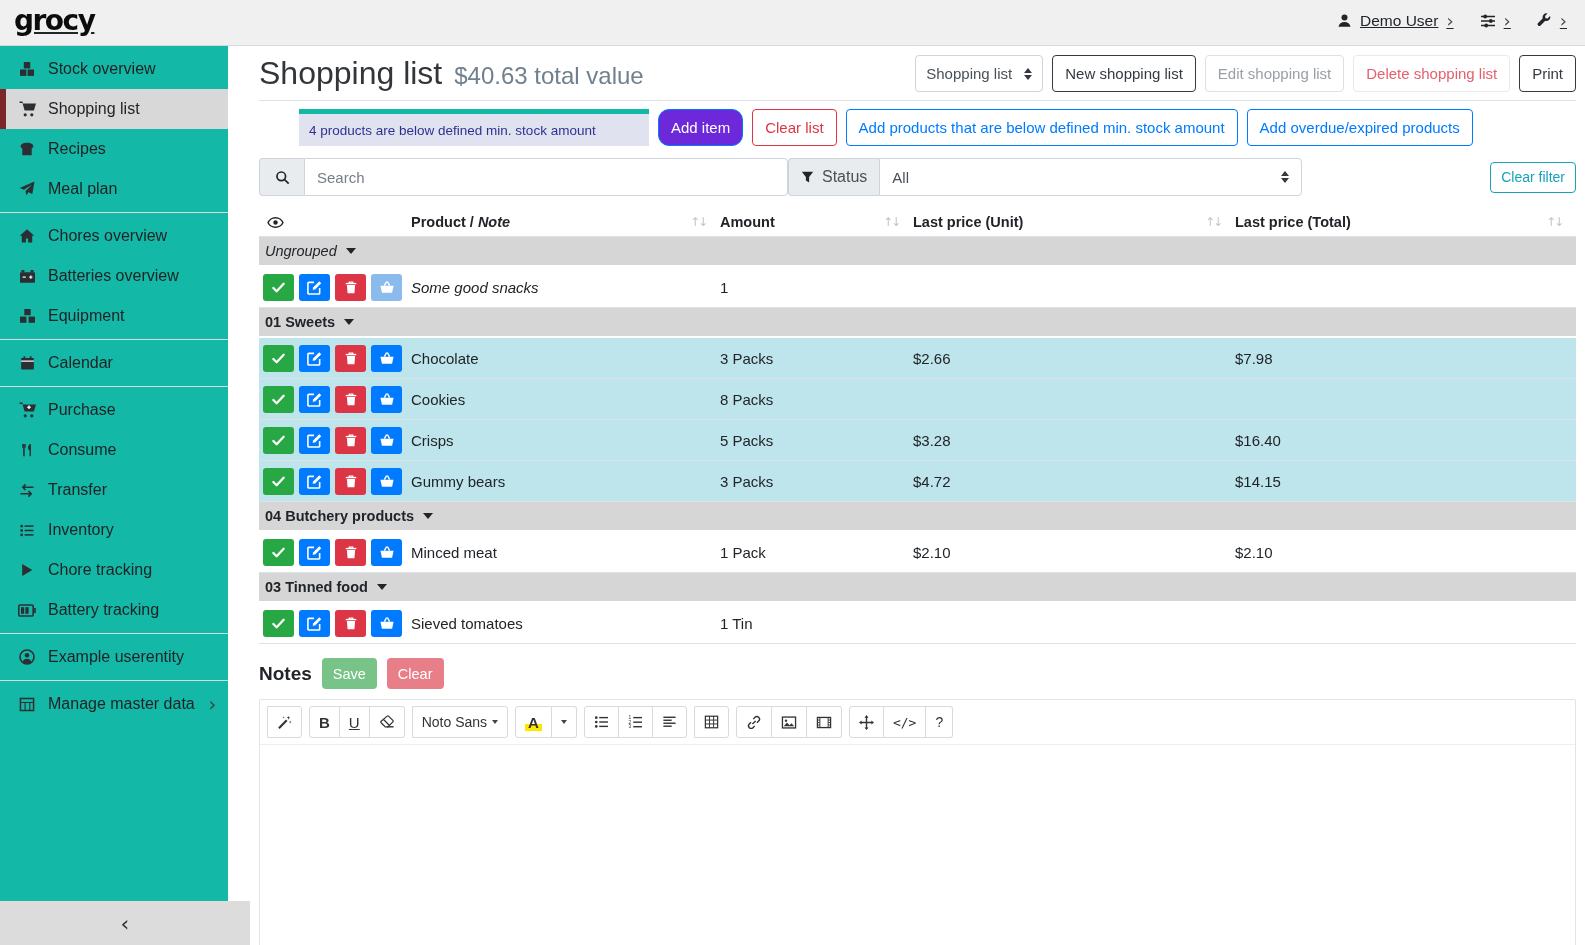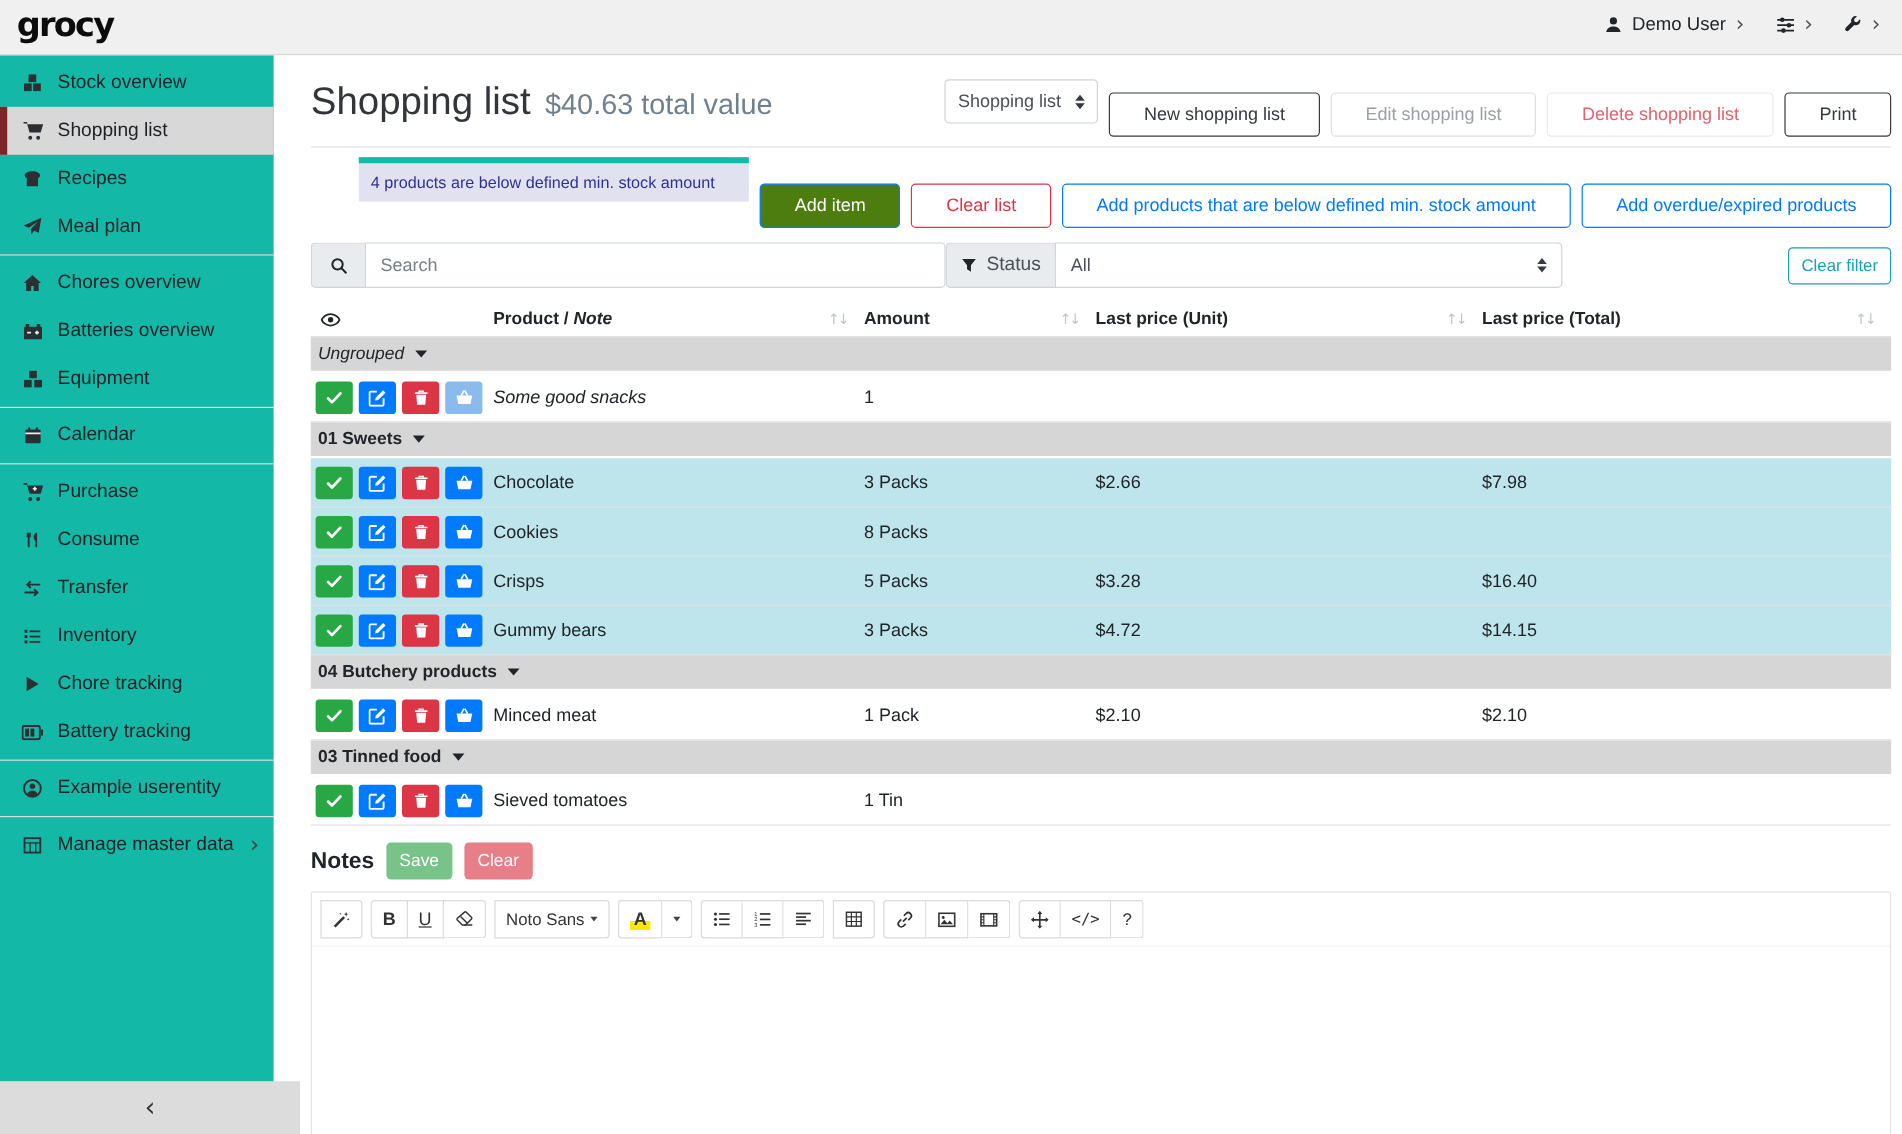--- a/index.html
+++ b/index.html
@@ -1,21 +1,21 @@
 <!DOCTYPE html>
 <html><head>
 <meta charset="utf-8">
 <style>
   *{box-sizing:border-box;margin:0;padding:0;}
   html,body{width:1585px;height:945px;}
   body{position:relative;font-family:"Liberation Sans","DejaVu Sans",sans-serif;background:#fff;color:#212529;overflow:hidden;}
   button{font-family:inherit;cursor:pointer;background:#fff;border:1px solid transparent;}
 
   
-  .topbar{position:absolute;top:0;left:0;width:100%;height:46px;background:#f0f0f0;border-bottom:1px solid #d9d9d9;display:flex;align-items:center;justify-content:space-between;padding:0 18px 4px 14px;z-index:5;}
+  .topbar{position:absolute;top:0;left:0;width:100%;height:46px;background:#f0f0f0;border-bottom:1px solid #d9d9d9;display:flex;align-items:center;justify-content:space-between;padding:0 18px 4px 14px;z-index:5;text-decoration:underline;}
   .logo{font-size:28px;font-weight:700;letter-spacing:-1.5px;color:#0c0c0c;font-family:"DejaVu Sans",sans-serif;}
   .topbar-right{display:flex;align-items:center;gap:26px;}
   .tb-group{display:flex;align-items:center;gap:8px;font-size:15.5px;color:#212529;cursor:pointer;}
   .tb-chev{color:#4d5154;font-size:18px;line-height:1;font-family:"DejaVu Sans",sans-serif;}
   .tb-icon{display:flex;align-items:center;color:#212529;}
 
   
   .sidebar{position:absolute;top:46px;left:0;bottom:0;width:228px;background:#14b8a6;}
   .sidebar-nav{padding-top:3px;}
   .sidebar-item{display:flex;align-items:center;height:40px;padding:0 12px 0 8px;font-size:16px;color:#1e2125;cursor:pointer;border-left:6px solid transparent;}
@@ -30,25 +30,25 @@
   .main{position:absolute;top:46px;left:250px;right:0;bottom:0;background:#fff;padding:5px 9px 0 9px;overflow:hidden;}
   .page-head{display:flex;align-items:center;justify-content:space-between;padding:4px 0 8px 0;border-bottom:1px solid #dee2e6;}
   .title-wrap{display:flex;align-items:baseline;gap:12px;}
   .page-title{font-size:32px;font-weight:500;color:#323539;line-height:1.1;}
   .page-subtitle{font-size:24px;color:#70808e;font-weight:400;}
   .head-actions{display:flex;align-items:center;gap:9px;}
   .select-box{height:37px;min-width:128px;border:1px solid #ced4da;border-radius:4px;background:#fff;display:flex;align-items:center;justify-content:space-between;gap:12px;padding:0 10px;font-size:15px;color:#495057;cursor:pointer;}
   .updown{display:flex;flex-direction:column;gap:2px;align-items:center;}
   .tri-up{width:0;height:0;border-left:4px solid transparent;border-right:4px solid transparent;border-bottom:5px solid #343a40;}
   .tri-down{width:0;height:0;border-left:4px solid transparent;border-right:4px solid transparent;border-top:5px solid #343a40;}
-  .btn{height:37px;display:inline-flex;align-items:center;padding:0 28px;border-radius:4px;font-size:15px;white-space:nowrap;margin-top:22px;}
+  .btn{height:37px;display:inline-flex;align-items:center;padding:0 12px;border-radius:4px;font-size:15px;white-space:nowrap;}
   .btn-outline-dark{border-color:#343a40;color:#343a40;}
   .btn-outline-muted{border-color:#e0e0e0;color:#9aa0a5;}
   .btn-outline-danger-soft{border-color:#e9e9e9;color:#e4606d;}
-  .btn-primary{background:#4d7c0f;border-color:#007bff;color:#fff;}
+  .btn-primary{background:#6d28d9;border-color:#007bff;color:#fff;border-radius:11px;}
   .btn-outline-danger{border-color:#dc3545;color:#dc3545;}
   .btn-outline-primary{border-color:#007bff;color:#007bff;}
 
   .actions-row{display:flex;align-items:stretch;margin-top:8px;gap:9px;}
   .min-stock-widget{width:350px;height:37px;background:#e1e2f0;border-top:5px solid #14b8a6;color:#2f3192;font-weight:400;font-size:13.5px;display:flex;align-items:center;padding:0 10px;cursor:pointer;white-space:nowrap;margin-left:40px;}
 
   .filter-row{display:flex;align-items:center;margin-top:12px;}
   .input-group{display:flex;height:38px;}
   .ig-prepend{background:#e9ecef;border:1px solid #ced4da;display:flex;align-items:center;justify-content:center;gap:8px;color:#495057;}
   .search-pre{width:45px;border-radius:4px 0 0 4px;border-right:none;}

